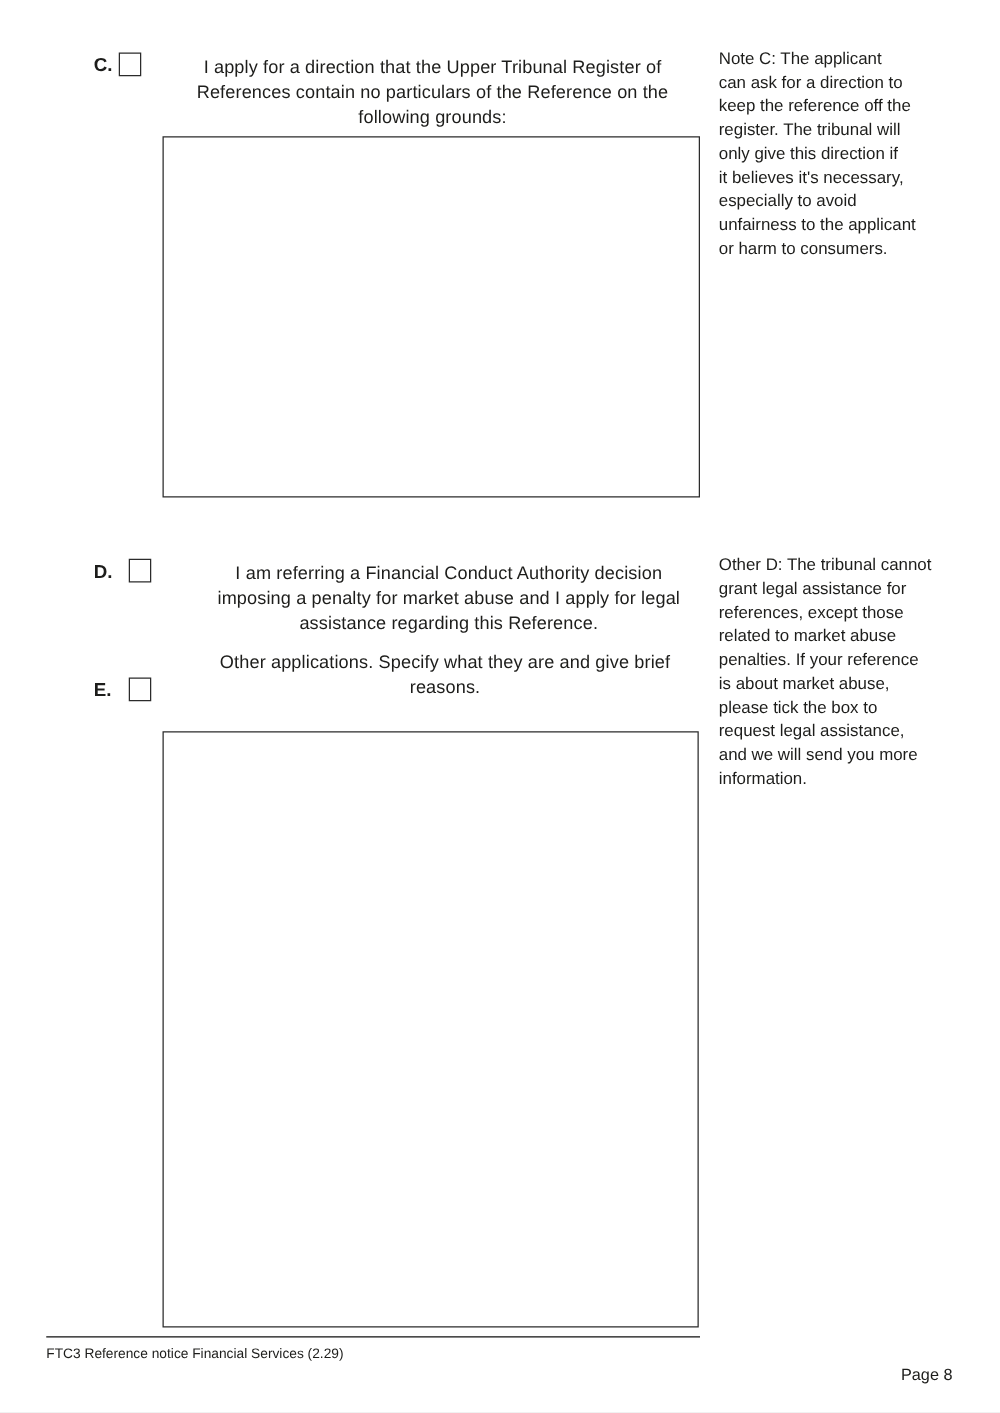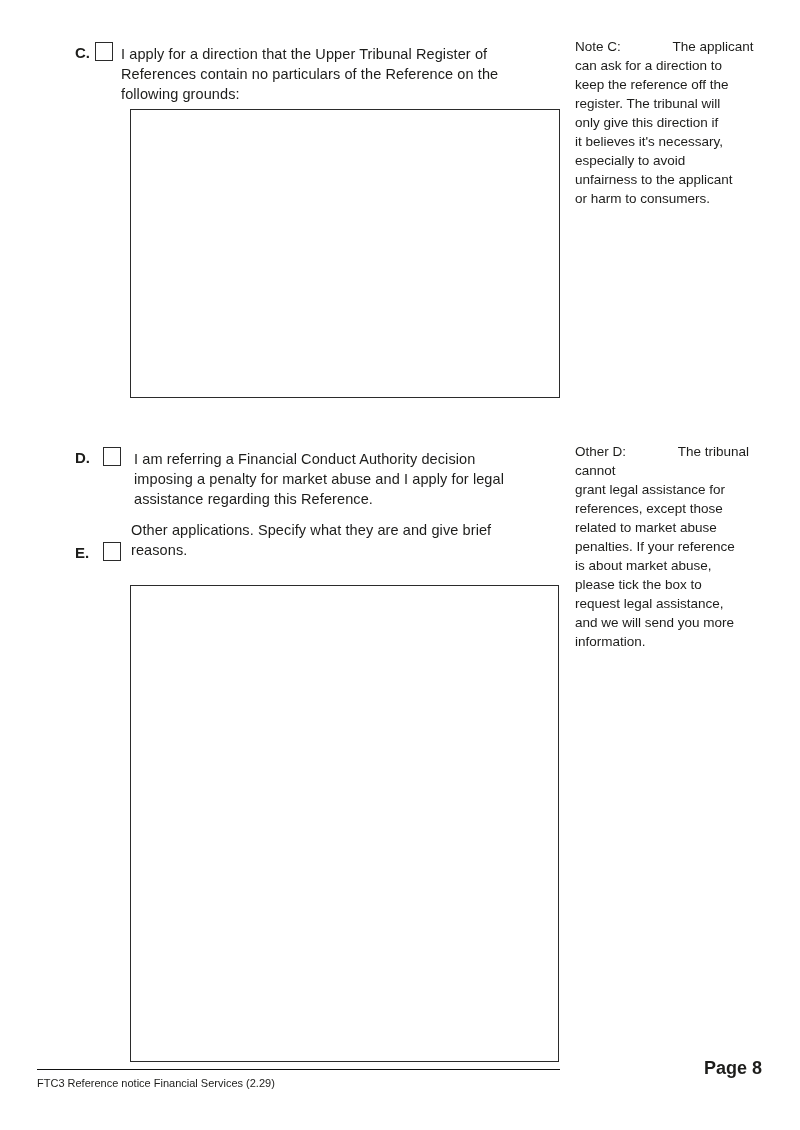--- a/index.html
+++ b/index.html
@@ -27,63 +27,64 @@
     background: #ffffff;
     box-sizing: border-box;
     cursor: pointer;
   }
   .sec-text {
     position: absolute;
     font-size: 14.5px;
     line-height: 20px;
     white-space: pre-line;
     letter-spacing: 0.1px;
+    text-align: center;
   }
   .textbox {
     position: absolute;
     border: 1.5px solid #2b2b2b;
     background: #ffffff;
     box-sizing: border-box;
     font-size: 14px;
     padding: 4px 6px;
     cursor: text;
   }
   .note {
     position: absolute;
     left: 575px;
     width: 212px;
     font-size: 13.5px;
     line-height: 19px;
   }
   .note strong { font-weight: normal; }
-  .note-text { white-space: pre-line; margin-left: 48px; }
+  .note-text { white-space: pre-line; }
   .footer-rule {
     position: absolute;
     left: 37px;
     top: 1069px;
     width: 523px;
     height: 0;
     border-top: 1.6px solid #111111;
   }
   .footer-text {
     position: absolute;
     left: 37px;
     top: 1076px;
     font-size: 11px;
     line-height: 14px;
   }
   .footer-text strong { font-weight: normal; }
   .page-number {
     position: absolute;
     left: 660px;
-    top: 1058px;
+    top: 1092px;
     width: 102px;
     text-align: right;
-    font-weight: bold;
-    font-size: 18px;
+    font-weight: normal;
+    font-size: 13px;
   }
 </style>
 </head>
 <body>
 
 <div class="page">
 
   <span class="sec-label" style="left:75px; top:44px;">C.</span>
   <span class="checkbox" style="left:95px; top:42px;"></span>
   <div class="sec-text" style="left:121px; top:44px; width:450px;">I apply for a direction that the Upper Tribunal Register of

